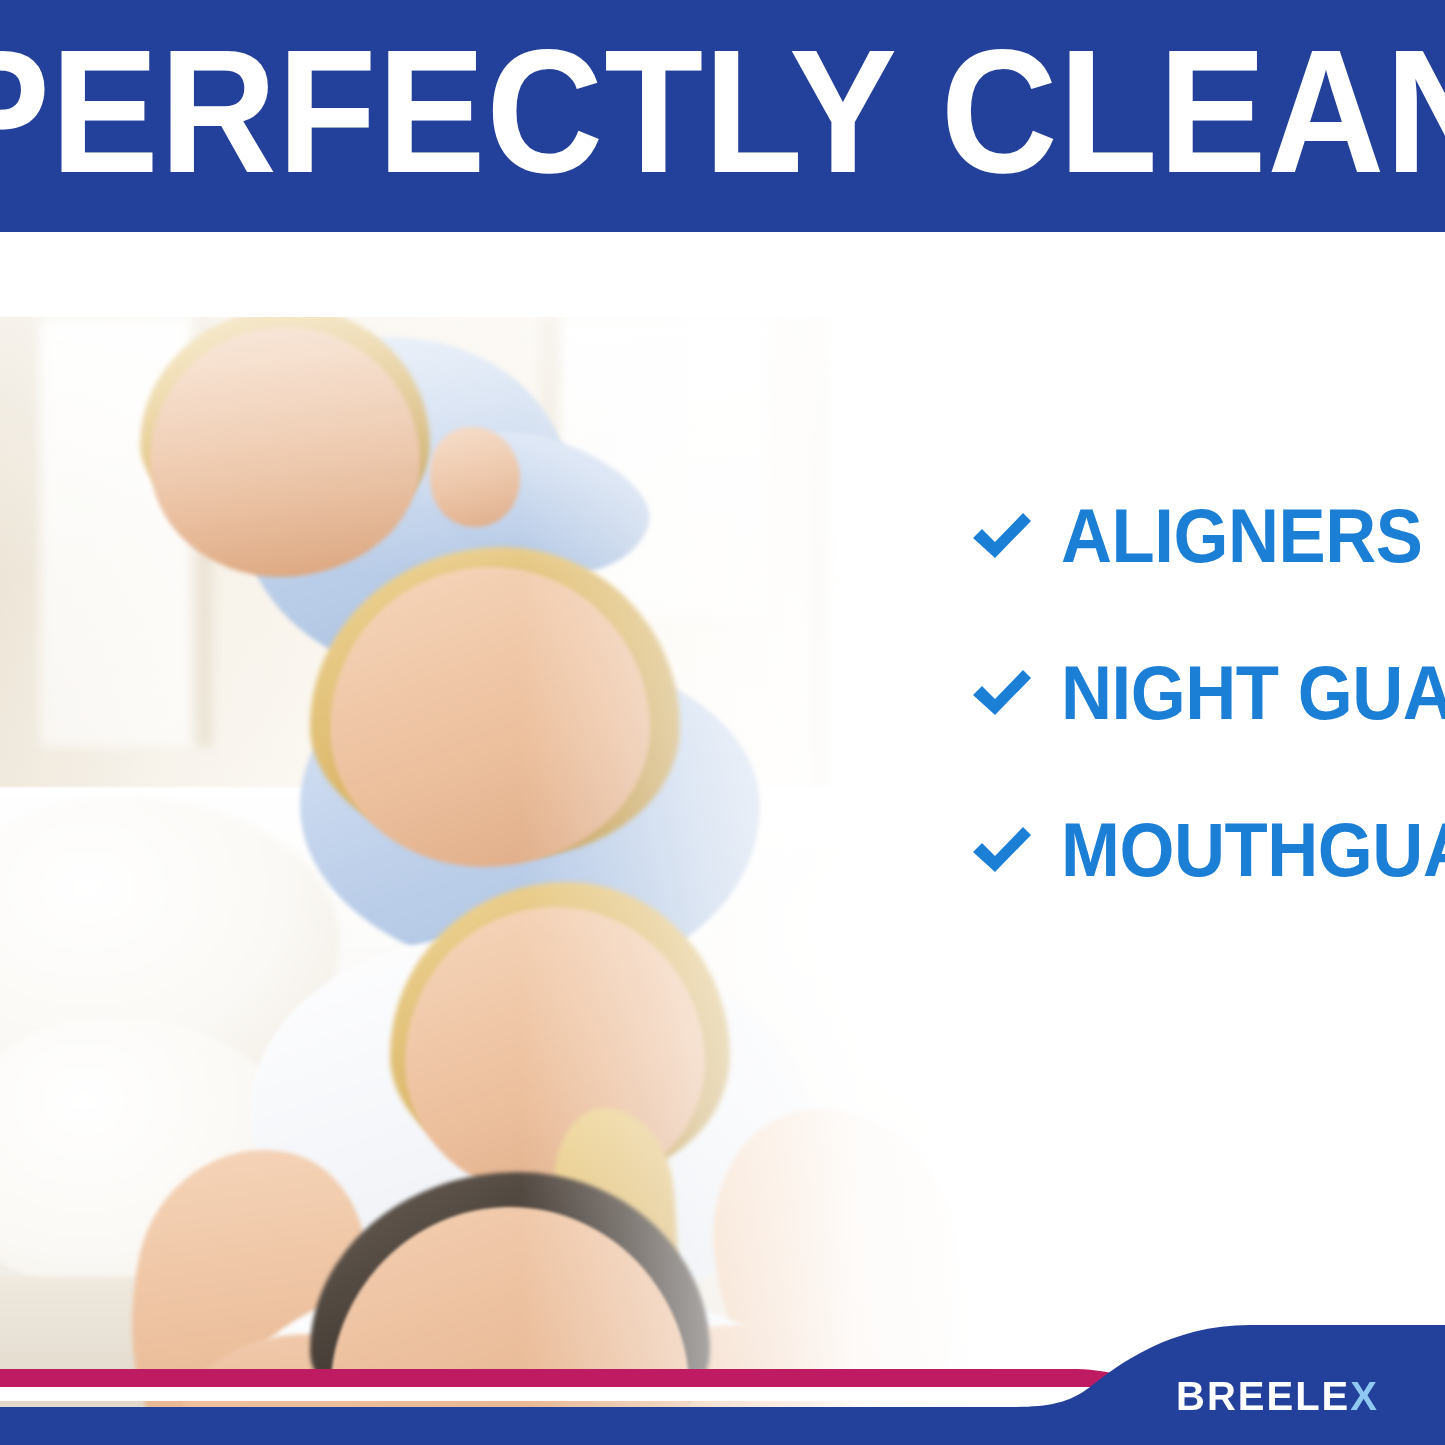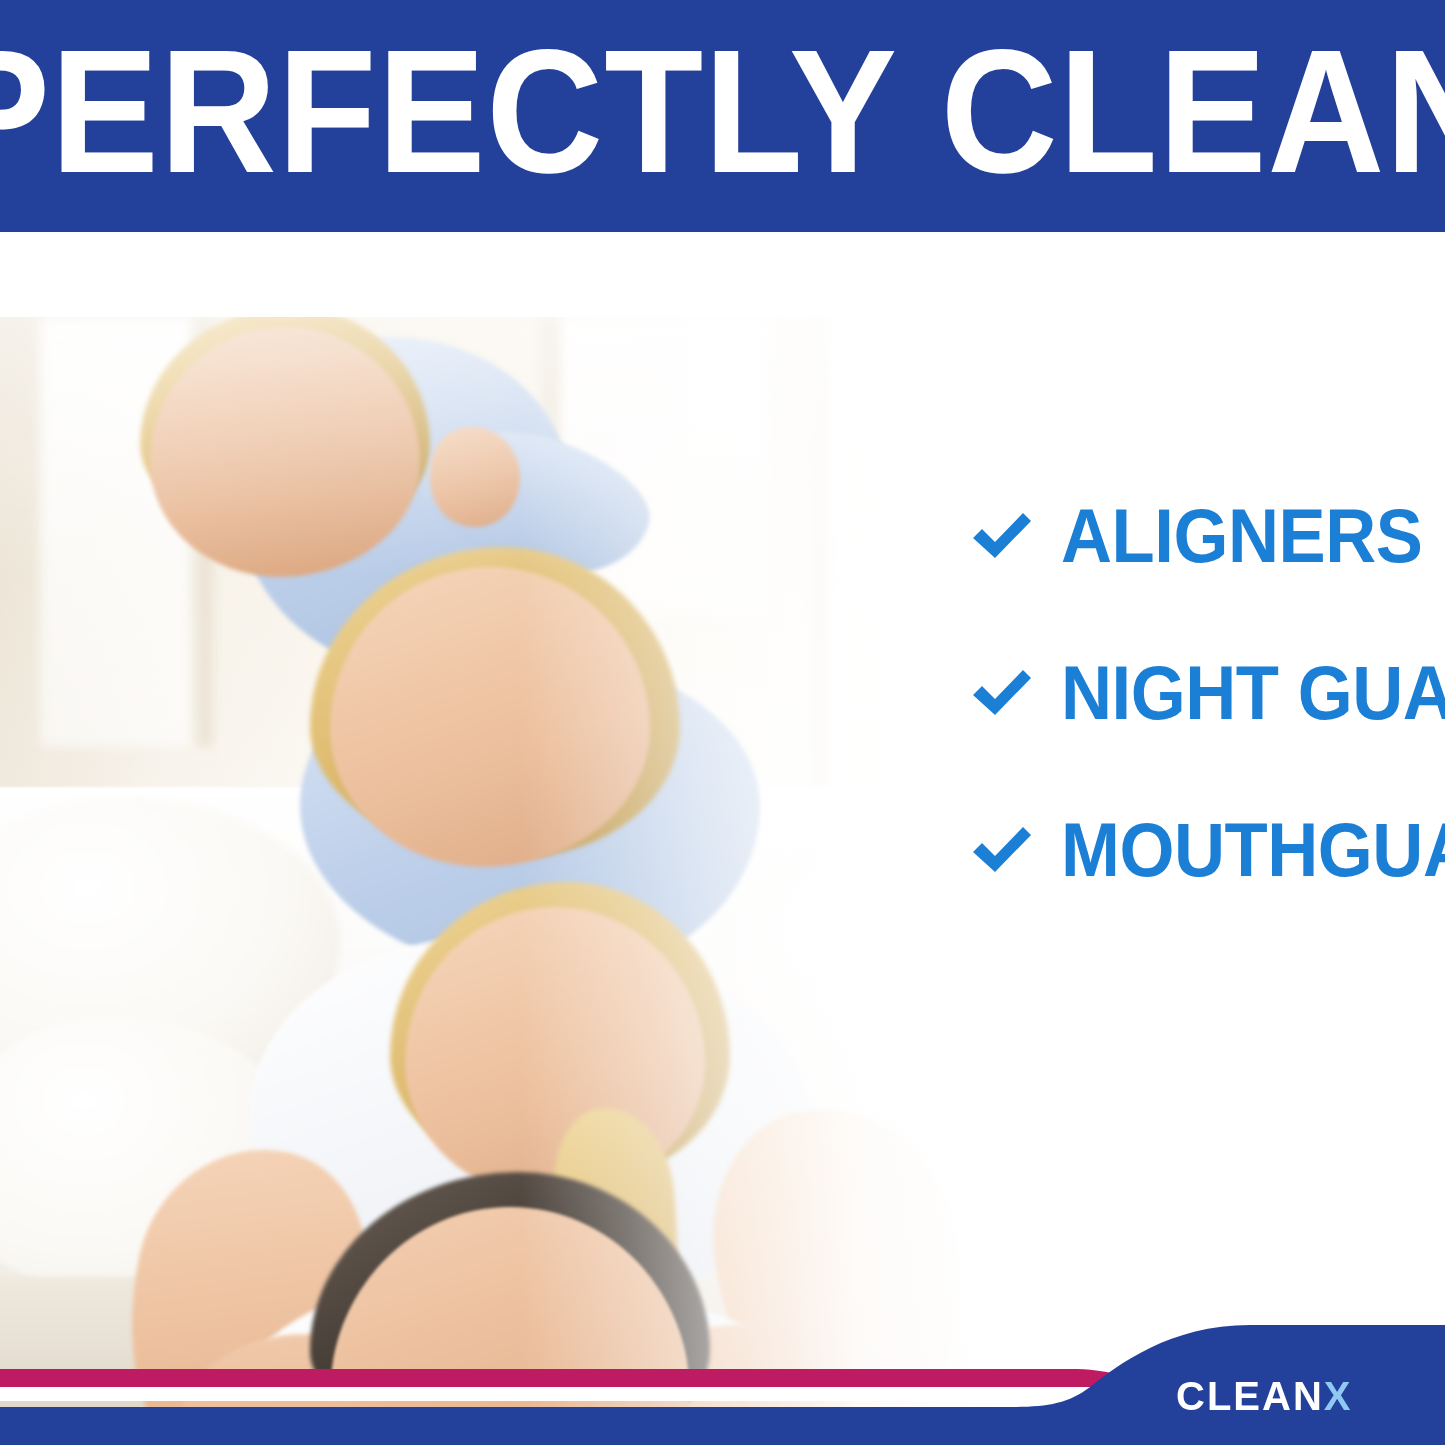--- a/index.html
+++ b/index.html
@@ -340,16 +340,16 @@
 
       <path d="M0 44 L1070 44 C1110 44 1128 52 1140 62 L0 62 Z" fill="#BE1B63"></path>
 
       <path d="M0 62 L1140 62 C1126 72 1112 76 1074 76 L0 76 Z" fill="#ffffff"></path>
 
       <path d="M1445 0 L1250 0 C1170 0 1118 40 1090 62 C1068 79 1046 82 1010 82 L0 82 L0 120 L1445 120 Z" fill="#23409A"></path>
     </svg>
   </div>
 
   <div class="brand-text">
-    <span>CLEAN</span><span class="x-mark">X</span>
+    <span>BREELE</span><span class="x-mark">X</span>
   </div>
 
 </div>
 
 </body></html>

